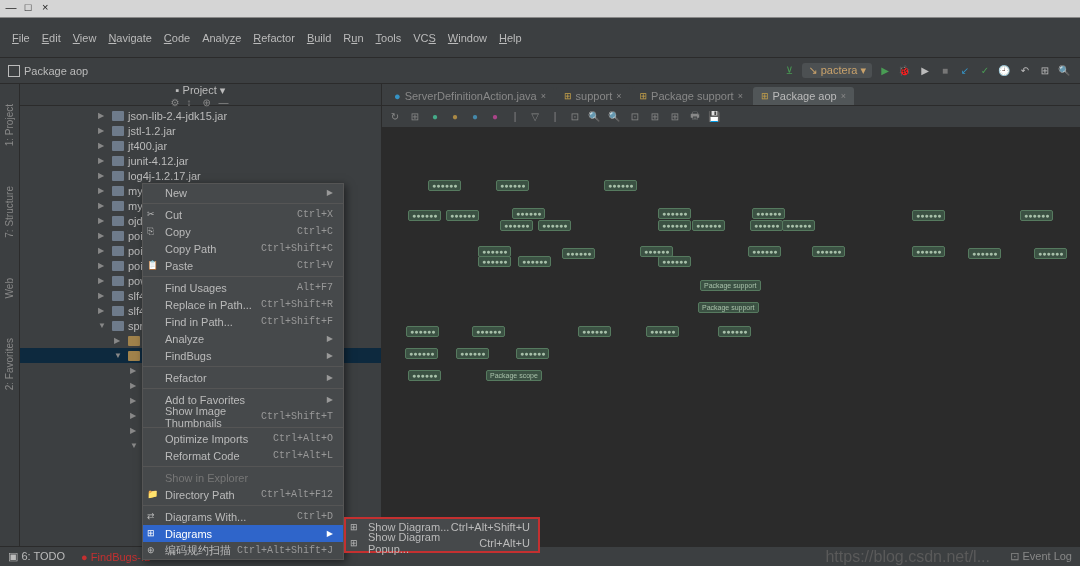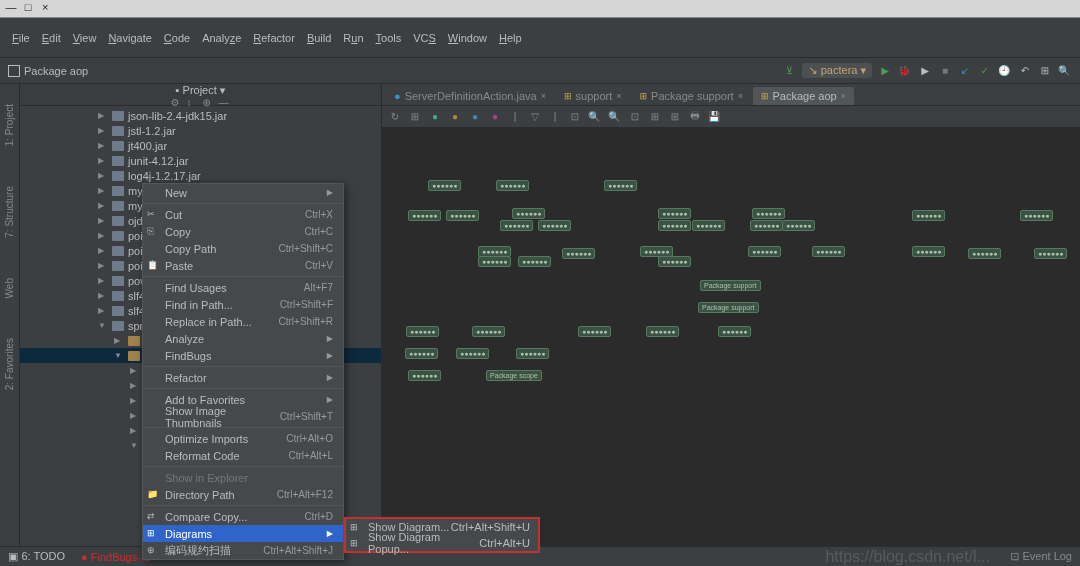--- a/index.html
+++ b/index.html
@@ -54,21 +54,21 @@
 .diagram-toolbar span { width: 14px; height: 14px; font-size: 10px; color: #888; display: inline-flex; align-items: center; justify-content: center; }
 
 .diagram-canvas { flex: 1; background: #2b2b2b; position: relative; overflow: hidden; }
 .node { position: absolute; background: #3b5143; border: 1px solid #567a5f; padding: 1px 3px; font-size: 7px; color: #a8c0aa; white-space: nowrap; border-radius: 2px; }
 
 .context-menu { position: absolute; left: 142px; top: 183px; width: 202px; background: #46494b; border: 1px solid #555; z-index: 100; box-shadow: 2px 2px 8px rgba(0,0,0,0.5); }
 .context-menu .item { display: flex; align-items: center; justify-content: space-between; height: 17px; padding: 0 10px 0 22px; position: relative; }
 .context-menu .item.selected { background: #2f65ca; color: #fff; }
 .context-menu .item.disabled { color: #777; }
 .context-menu .sep { height: 1px; background: #555; margin: 2px 0; }
-.context-menu .shortcut { color: #999; font-size: 10px; }
+.context-menu .shortcut { color: #999; font-size: 10px; font-family: Liberation Mono, monospace; }
 .context-menu .item .arrow-r { font-size: 8px; color: #999; }
 .context-menu .item.selected .arrow-r { color: #fff; }
 .context-menu .item .miicon { position: absolute; left: 4px; width: 12px; height: 12px; font-size: 9px; }
 
 .submenu { position: absolute; left: 344px; top: 517px; width: 196px; background: #46494b; border: 2px solid #c43030; z-index: 101; }
 .submenu .item { display: flex; align-items: center; justify-content: space-between; height: 16px; padding: 0 8px 0 22px; position: relative; }
 .submenu .item .miicon { position: absolute; left: 4px; width: 12px; font-size: 9px; color: #bbb; }
 
 .statusbar { position: absolute; bottom: 0; left: 0; right: 0; height: 20px; background: #3c3f41; display: flex; align-items: center; padding: 0 8px; gap: 16px; border-top: 1px solid #2b2b2b; font-size: 10px; }
 .statusbar .watermark { position: absolute; right: 90px; color: #5a5a5a; font-size: 16px; }
@@ -374,26 +374,26 @@
       <span class="miicon">📋</span>
       <span>Paste</span>
       <span class="shortcut">Ctrl+V</span>
     </div>
     <div class="sep"></div>
     <div class="item">
       <span>Find Usages</span>
       <span class="shortcut">Alt+F7</span>
     </div>
     <div class="item">
+      <span>Replace in Path...</span>
+      <span class="shortcut">Ctrl+Shift+R</span>
+    </div>
+    <div class="item">
       <span>Find in Path...</span>
       <span class="shortcut">Ctrl+Shift+F</span>
-    </div>
-    <div class="item">
-      <span>Replace in Path...</span>
-      <span class="shortcut">Ctrl+Shift+R</span>
     </div>
     <div class="item">
       <span>Analyze</span>
       <span class="arrow-r">▶</span>
     </div>
     <div class="item">
       <span>FindBugs</span>
       <span class="arrow-r">▶</span>
     </div>
     <div class="sep"></div>
@@ -424,21 +424,21 @@
       <span>Show in Explorer</span>
     </div>
     <div class="item">
       <span class="miicon">📁</span>
       <span>Directory Path</span>
       <span class="shortcut">Ctrl+Alt+F12</span>
     </div>
     <div class="sep"></div>
     <div class="item">
       <span class="miicon">⇄</span>
-      <span>Compare Copy...</span>
+      <span>Diagrams With...</span>
       <span class="shortcut">Ctrl+D</span>
     </div>
     <div class="item selected">
       <span class="miicon">⊞</span>
       <span>Diagrams</span>
       <span class="arrow-r">▶</span>
     </div>
     <div class="item">
       <span class="miicon">⊕</span>
       <span>编码规约扫描</span>

